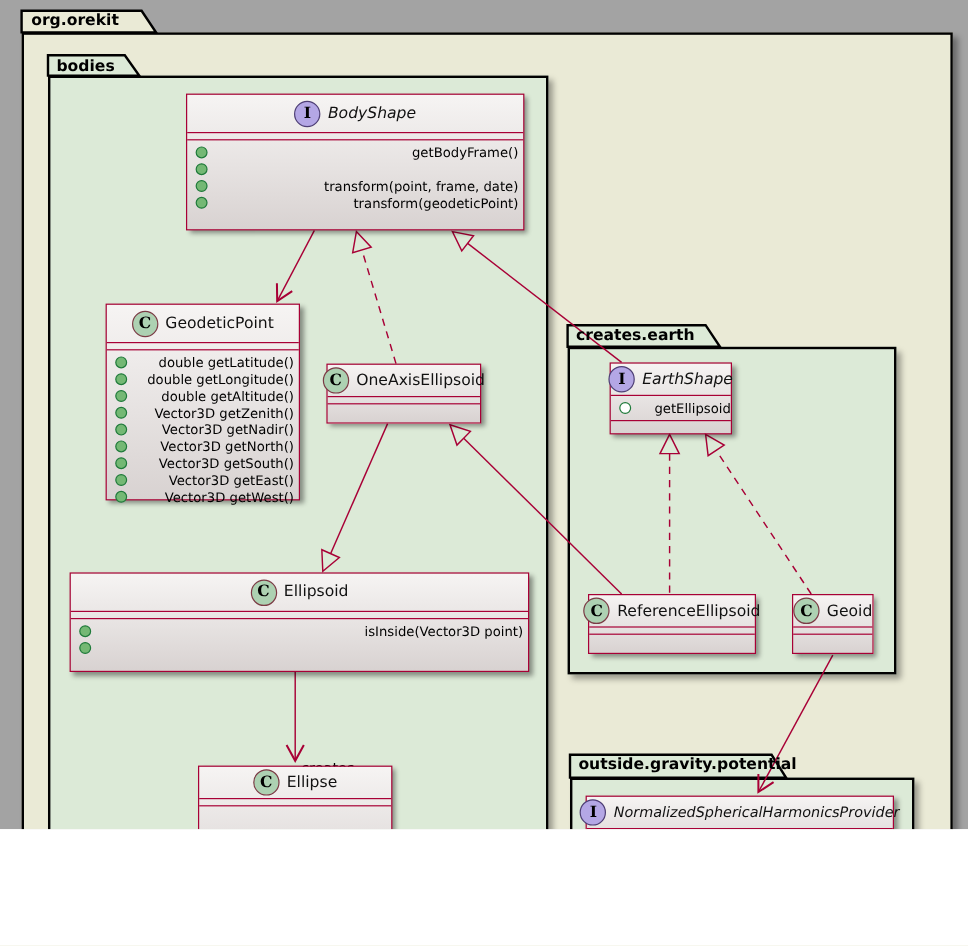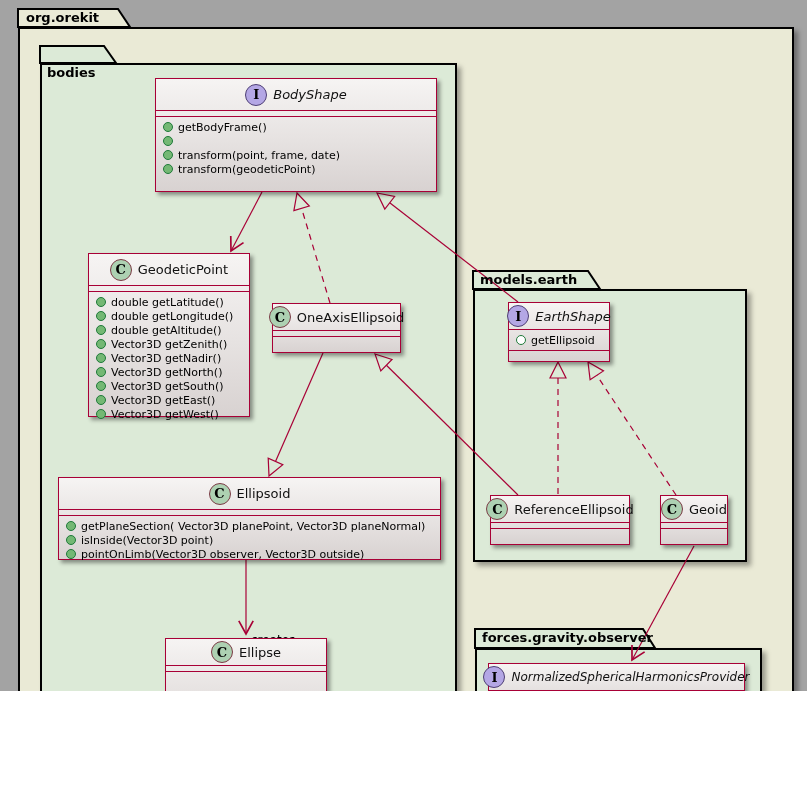--- a/index.html
+++ b/index.html
@@ -27,21 +27,21 @@
   .badge{width:20px;height:20px;border-radius:50%;flex:0 0 20px;
          display:flex;align-items:center;justify-content:center;
          font-family:"DejaVu Serif", serif;font-weight:bold;font-size:13px;color:#000;}
   .badge-i{background:#B4A7E5;border:1px solid #4e3f75;}
   .badge-c{background:#ADD1B2;border:1px solid #7b3b45;}
   .cls-name{font-size:13px;color:#111;white-space:nowrap;text-align:center;}
   .it{font-style:italic;}
   .sep{height:5px;border-bottom:1px solid #A80036;}
   .members{padding:3px 4px 0 7px;}
   .member{display:flex;align-items:center;gap:5px;height:14px;
-          font-size:11px;color:#000;white-space:nowrap;}
+          font-size:11px;color:#000;white-space:nowrap;justify-content:space-between;}
   .member.h20{height:20px;border-bottom:1px solid #A80036;margin:0 -4px 0 -7px;
               padding-left:7px;}
   .dot{width:8px;height:8px;border-radius:50%;flex:0 0 8px;
        background:#74b874;border:1px solid #1f7a3a;}
   .dot.open{background:#ffffff;}
 
   .edge-label{position:absolute;z-index:3;font-size:12px;color:#000;white-space:nowrap;margin-top:41px;}
 </style>
 </head>
 <body>
@@ -84,23 +84,23 @@
 
     <line x1="676" y1="495" x2="596.8" y2="375.3" stroke="#A80036" stroke-width="1.2" stroke-dasharray="6 5"></line>
     <polygon points="588,362 603.5,370.9 590.1,379.7" fill="#dcead7" stroke="#A80036" stroke-width="1.2"></polygon>
 
     <line x1="246" y1="560" x2="246" y2="634" stroke="#A80036" stroke-width="1.2" marker-end="url(#arrow-open)"></line>
 
     <line x1="694" y1="546" x2="632" y2="660" stroke="#A80036" stroke-width="1.2" marker-end="url(#arrow-open)"></line>
   </svg>
 
   <div class="pkg-label" style="left:26px;top:10px">org.orekit</div>
-  <div class="pkg-label" style="left:47px;top:65px">bodies</div>
-  <div class="pkg-label" style="left:480px;top:272px">models.earth</div>
-  <div class="pkg-label" style="left:482px;top:630px">forces.gravity.observer</div>
+  <div class="pkg-label" style="left:47px;top:48px">bodies</div>
+  <div class="pkg-label" style="left:480px;top:272px">creates.earth</div>
+  <div class="pkg-label" style="left:482px;top:630px">outside.gravity.potential</div>
 
   <div class="edge-label" style="left:251px;top:592px">creates</div>
 
   <div class="cls" style="left:155px;top:78px;width:282px;height:114px">
     <div class="cls-title">
       <span class="badge badge-i">I</span>
       <span class="cls-name it">BodyShape</span>
     </div>
     <div class="sep"></div>
     <div class="members">
@@ -178,29 +178,24 @@
 
   <div class="cls" style="left:58px;top:477px;width:383px;height:83px">
     <div class="cls-title">
       <span class="badge badge-c">C</span>
       <span class="cls-name">Ellipsoid</span>
     </div>
     <div class="sep"></div>
     <div class="members">
       <div class="member">
           <span class="dot"></span>
-          <span>getPlaneSection( Vector3D planePoint, Vector3D planeNormal)</span>
-        </div>
-      <div class="member">
-          <span class="dot"></span>
           <span>isInside(Vector3D point)</span>
         </div>
       <div class="member">
           <span class="dot"></span>
-          <span>pointOnLimb(Vector3D observer, Vector3D outside)</span>
         </div>
     </div>
   </div>
 
   <div class="cls" style="left:165px;top:638px;width:162px;height:99px">
     <div class="cls-title t28">
       <span class="badge badge-c">C</span>
       <span class="cls-name">Ellipse</span>
     </div>
     <div class="sep"></div>

